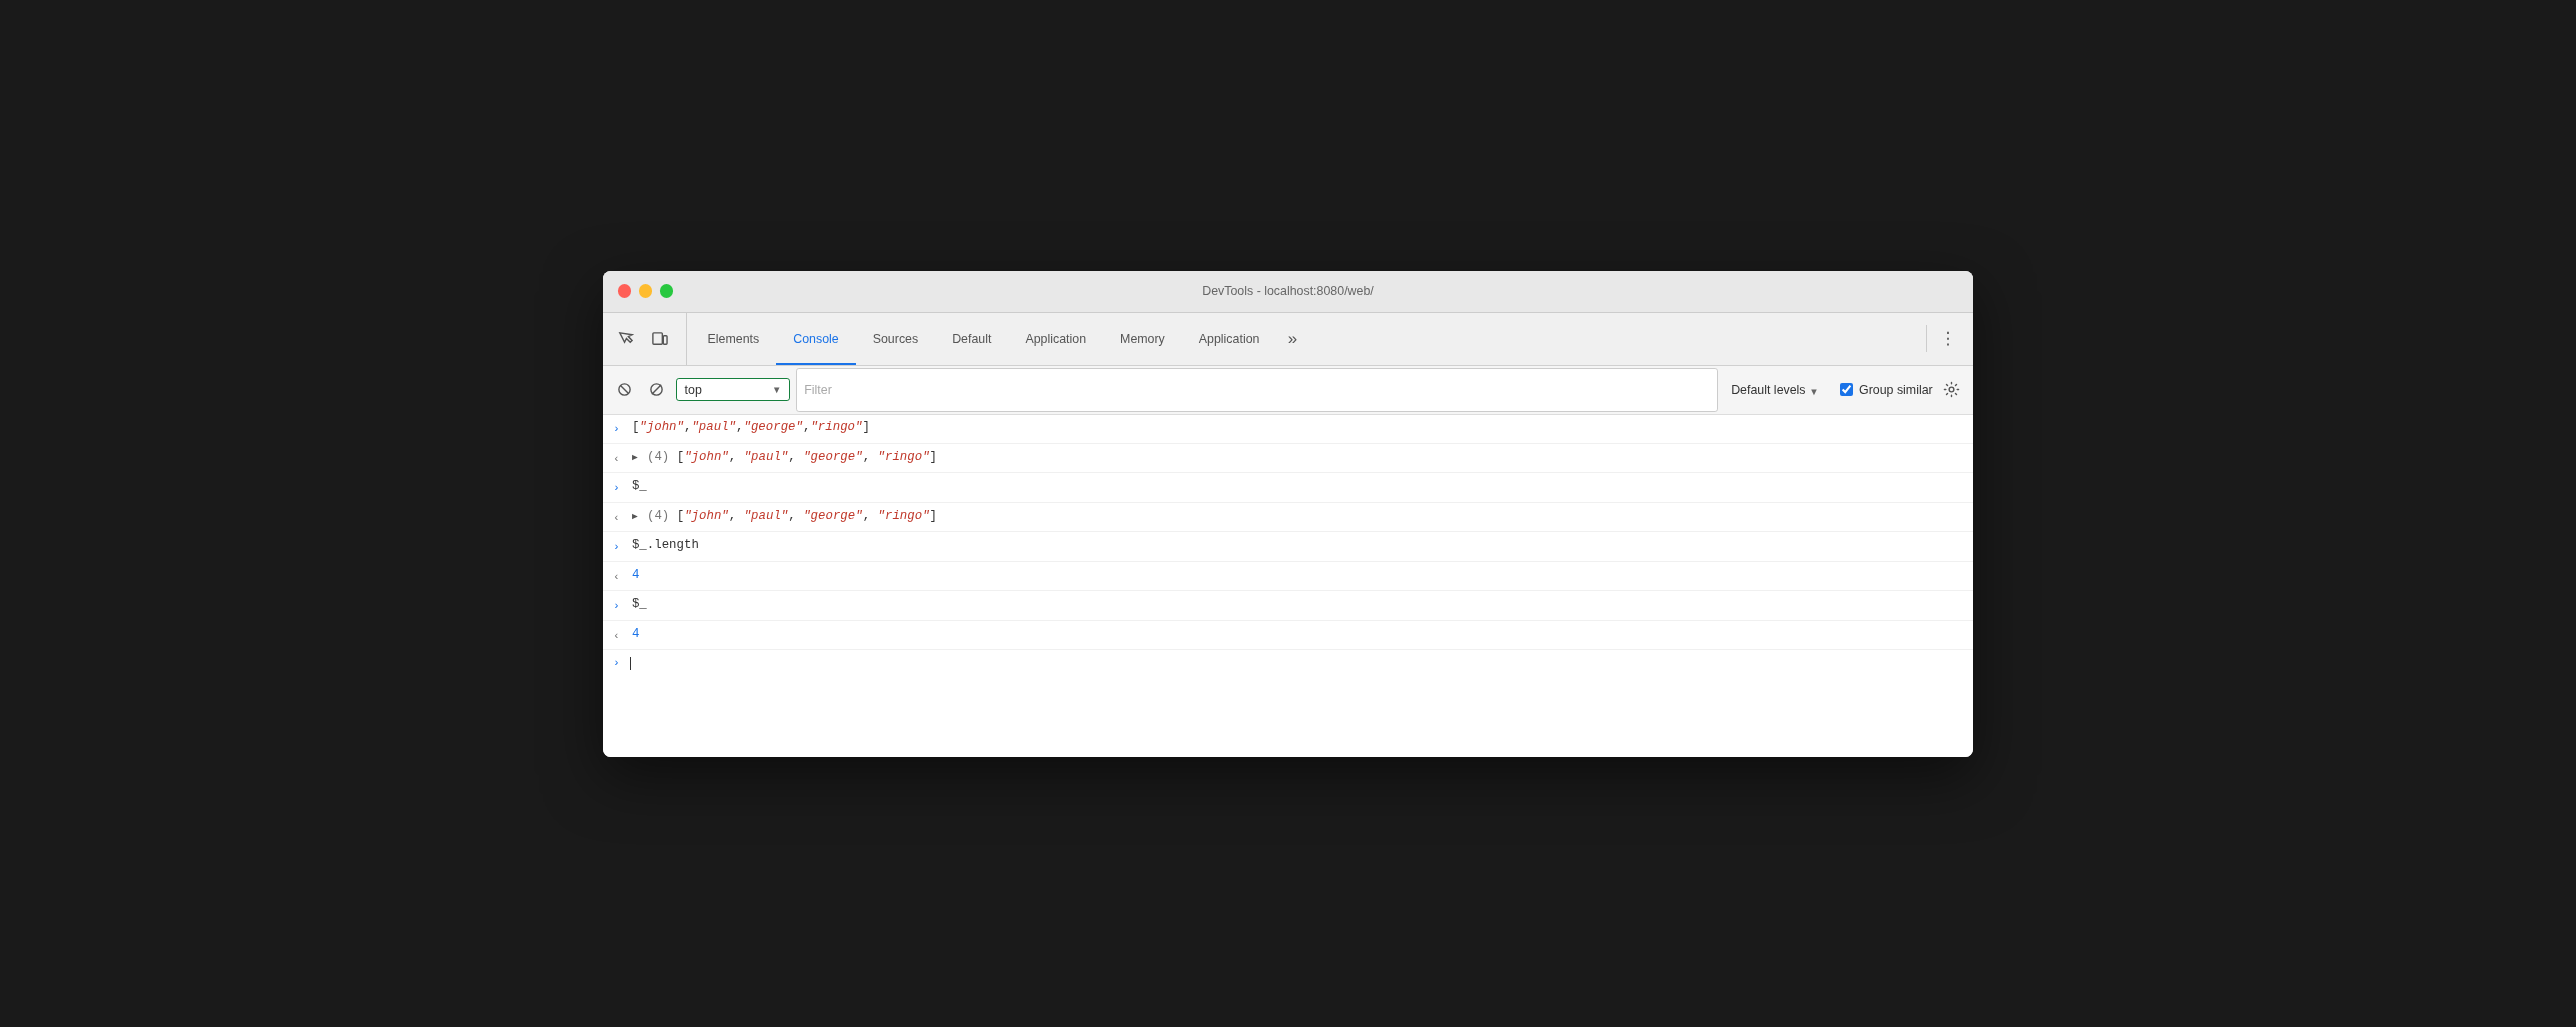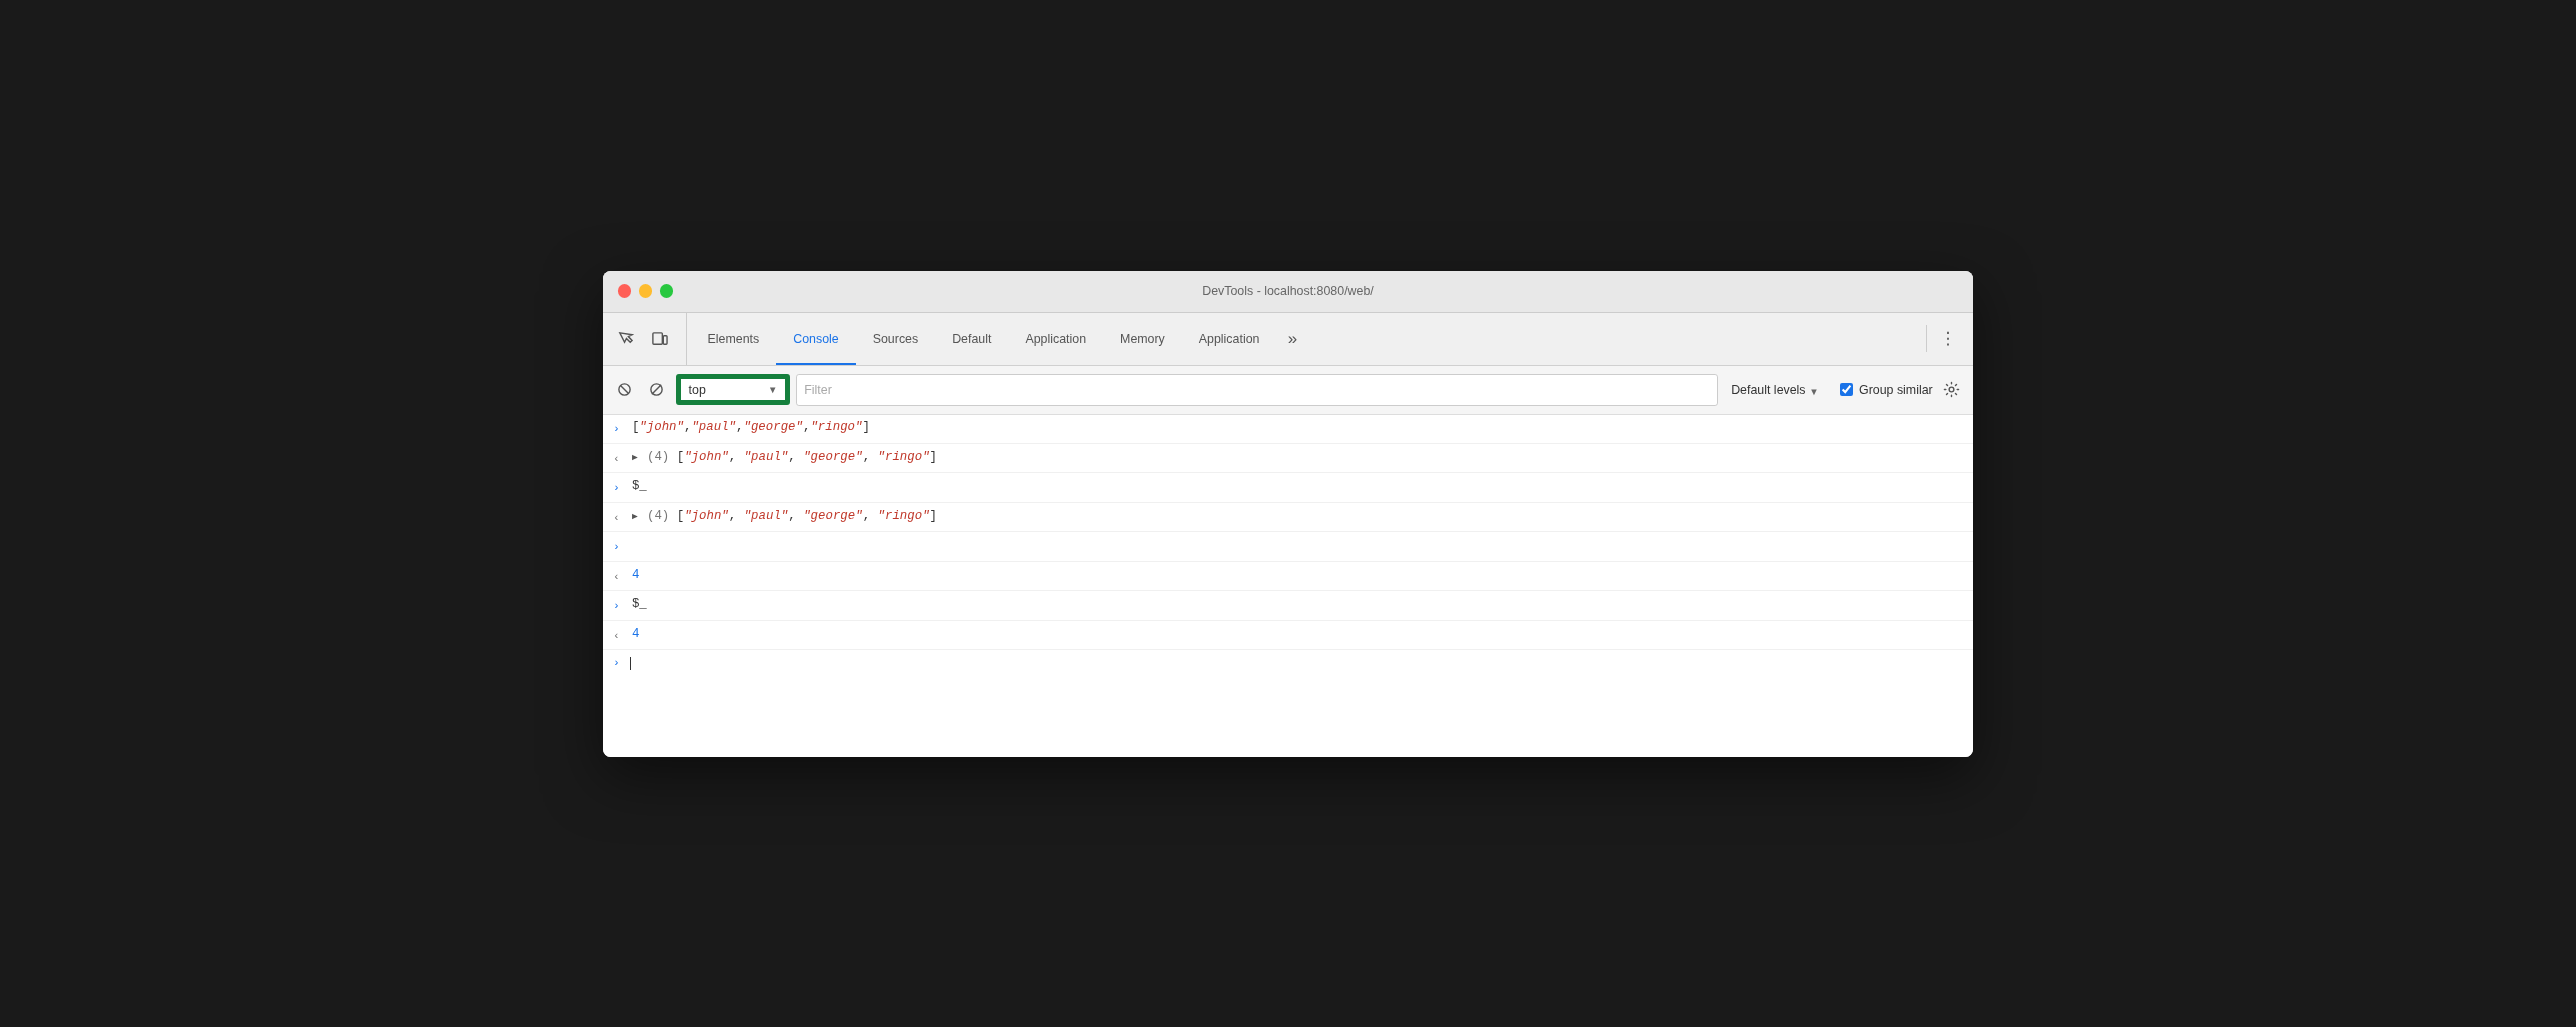--- a/index.html
+++ b/index.html
@@ -167,38 +167,38 @@
       cursor: pointer;
       color: #555;
       font-size: 13.3px;
     }
 
     .top-dropdown {
       display: flex;
       align-items: center;
       gap: 5.7px;
       background: #fff;
-      border: 5px solid #15803d;
+      border: 1px solid #15803d;
       border-radius: 2.9px;
       padding: 3.8px 7.6px;
       font-size: 12.4px;
       color: #333;
       cursor: pointer;
       min-width: 114px;
     }
 
     .top-dropdown .arrow {
       margin-left: auto;
       font-size: 9.5px;
       color: #666;
     }
 
     .filter-input {
       flex: 1;
-      height: 32px;
+      height: 44px;
       border: 1px solid #ccc;
       border-radius: 2.9px;
       padding: 0 7.6px;
       font-size: 12.4px;
       outline: none;
       background: #fff;
       color: #333;
     }
 
     .filter-input::placeholder {
@@ -473,20 +473,21 @@
       <div class="line-arrow" style="color:#777;">‹</div>
       <div class="line-content">
         <span class="expand-triangle">▶</span>
         <span class="count-badge">(4)</span>
         [<span class="str-val" style="font-style:italic;">"john"</span>, <span class="str-val" style="font-style:italic;">"paul"</span>, <span class="str-val" style="font-style:italic;">"george"</span>, <span class="str-val" style="font-style:italic;">"ringo"</span>]
       </div>
     </div>
 
     <div class="console-line">
       <div class="line-arrow c-blue">›</div>
+      <div class="line-content">$_.length</div>
     </div>
 
     <div class="console-line">
       <div class="line-arrow" style="color:#777;">‹</div>
       <div class="line-content">
         <span class="num-val">4</span>
       </div>
     </div>
 
     <div class="console-line">

